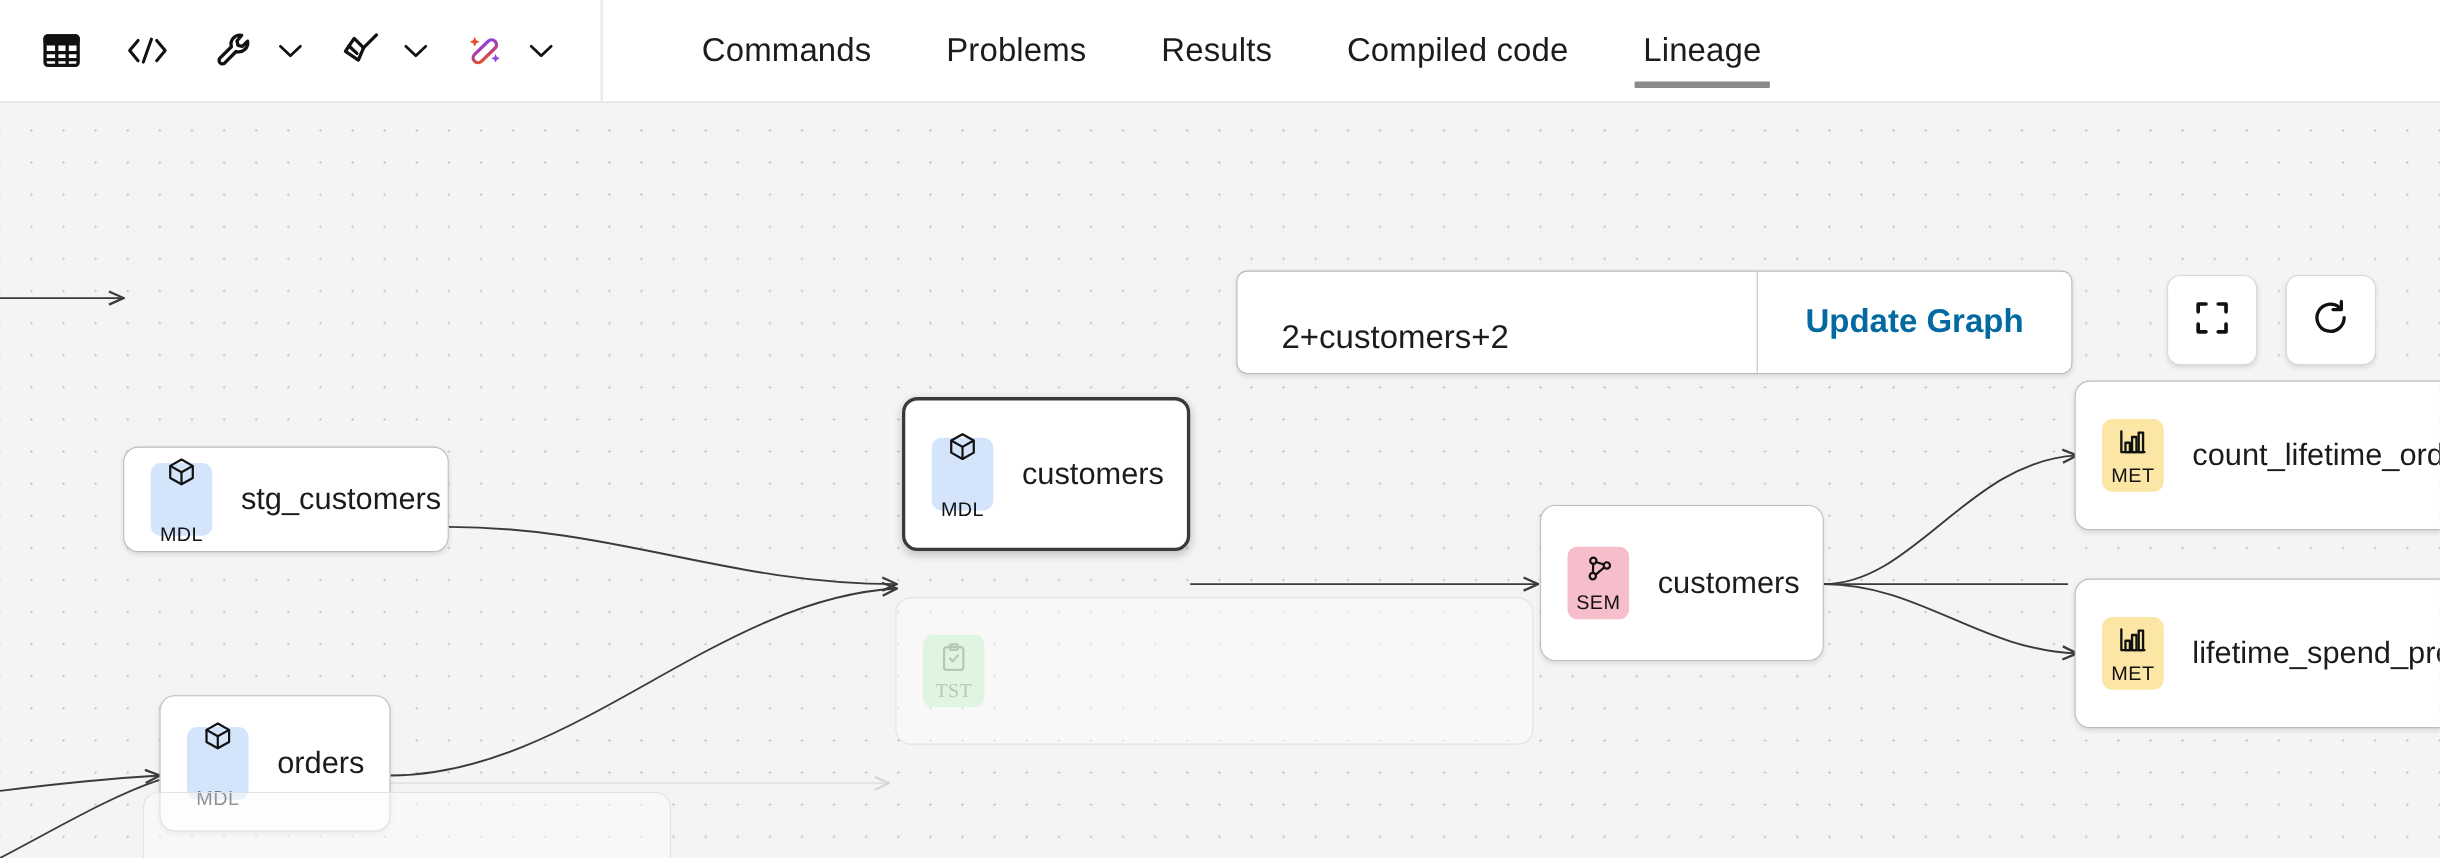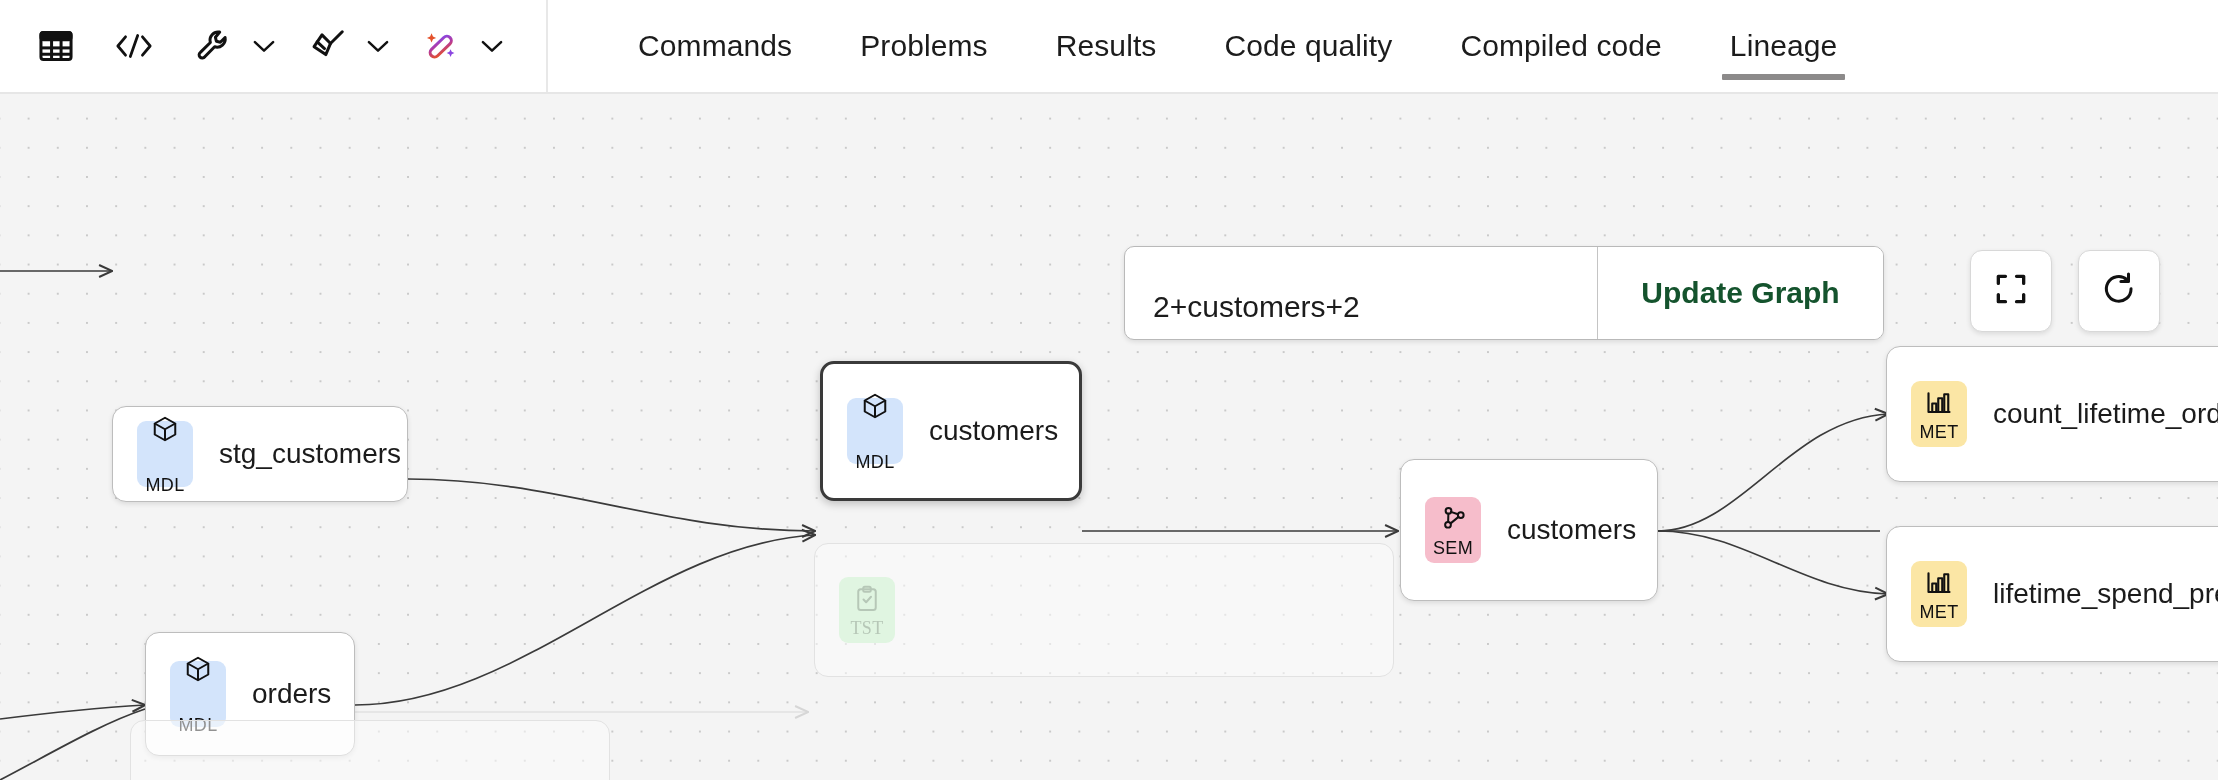--- a/index.html
+++ b/index.html
@@ -139,30 +139,30 @@
     box-shadow: 0 2px 5px rgba(0,0,0,0.10);
     overflow: hidden;
   }
   .graph-input {
     flex: 1;
     border: none; outline: none;
     background: transparent;
     font-family: "Liberation Sans", sans-serif;
     font-size: 30px;
     color: #1c1c1c;
-    padding: 0 28px;
+    padding: 0 40px;
     margin-top: 28px;
   }
   .graph-input::placeholder { color: #9a9a9a; }
   .update-btn {
     width: 286px;
     display: flex; align-items: center; justify-content: center;
     border-left: 1.5px solid #c4c4c4;
     font-size: 30px; font-weight: 600;
-    color: #14532d;
+    color: #0369a1;
     background: #ffffff;
     cursor: pointer;
   }
 
   
   .corner-btns {
     position: absolute;
     left: 1970px; top: 156px;
     display: flex; gap: 26px;
   }
@@ -261,23 +261,20 @@
     <div class="tab">
       <span>Commands</span>
     </div>
     <div class="tab">
       <span>Problems</span>
     </div>
     <div class="tab">
       <span>Results</span>
     </div>
     <div class="tab">
-      <span>Code quality</span>
-    </div>
-    <div class="tab">
       <span>Compiled code</span>
     </div>
     <div class="tab active">
       <span>Lineage</span>
     </div>
   </div>
 </div>
 
 <div class="canvas">
 

